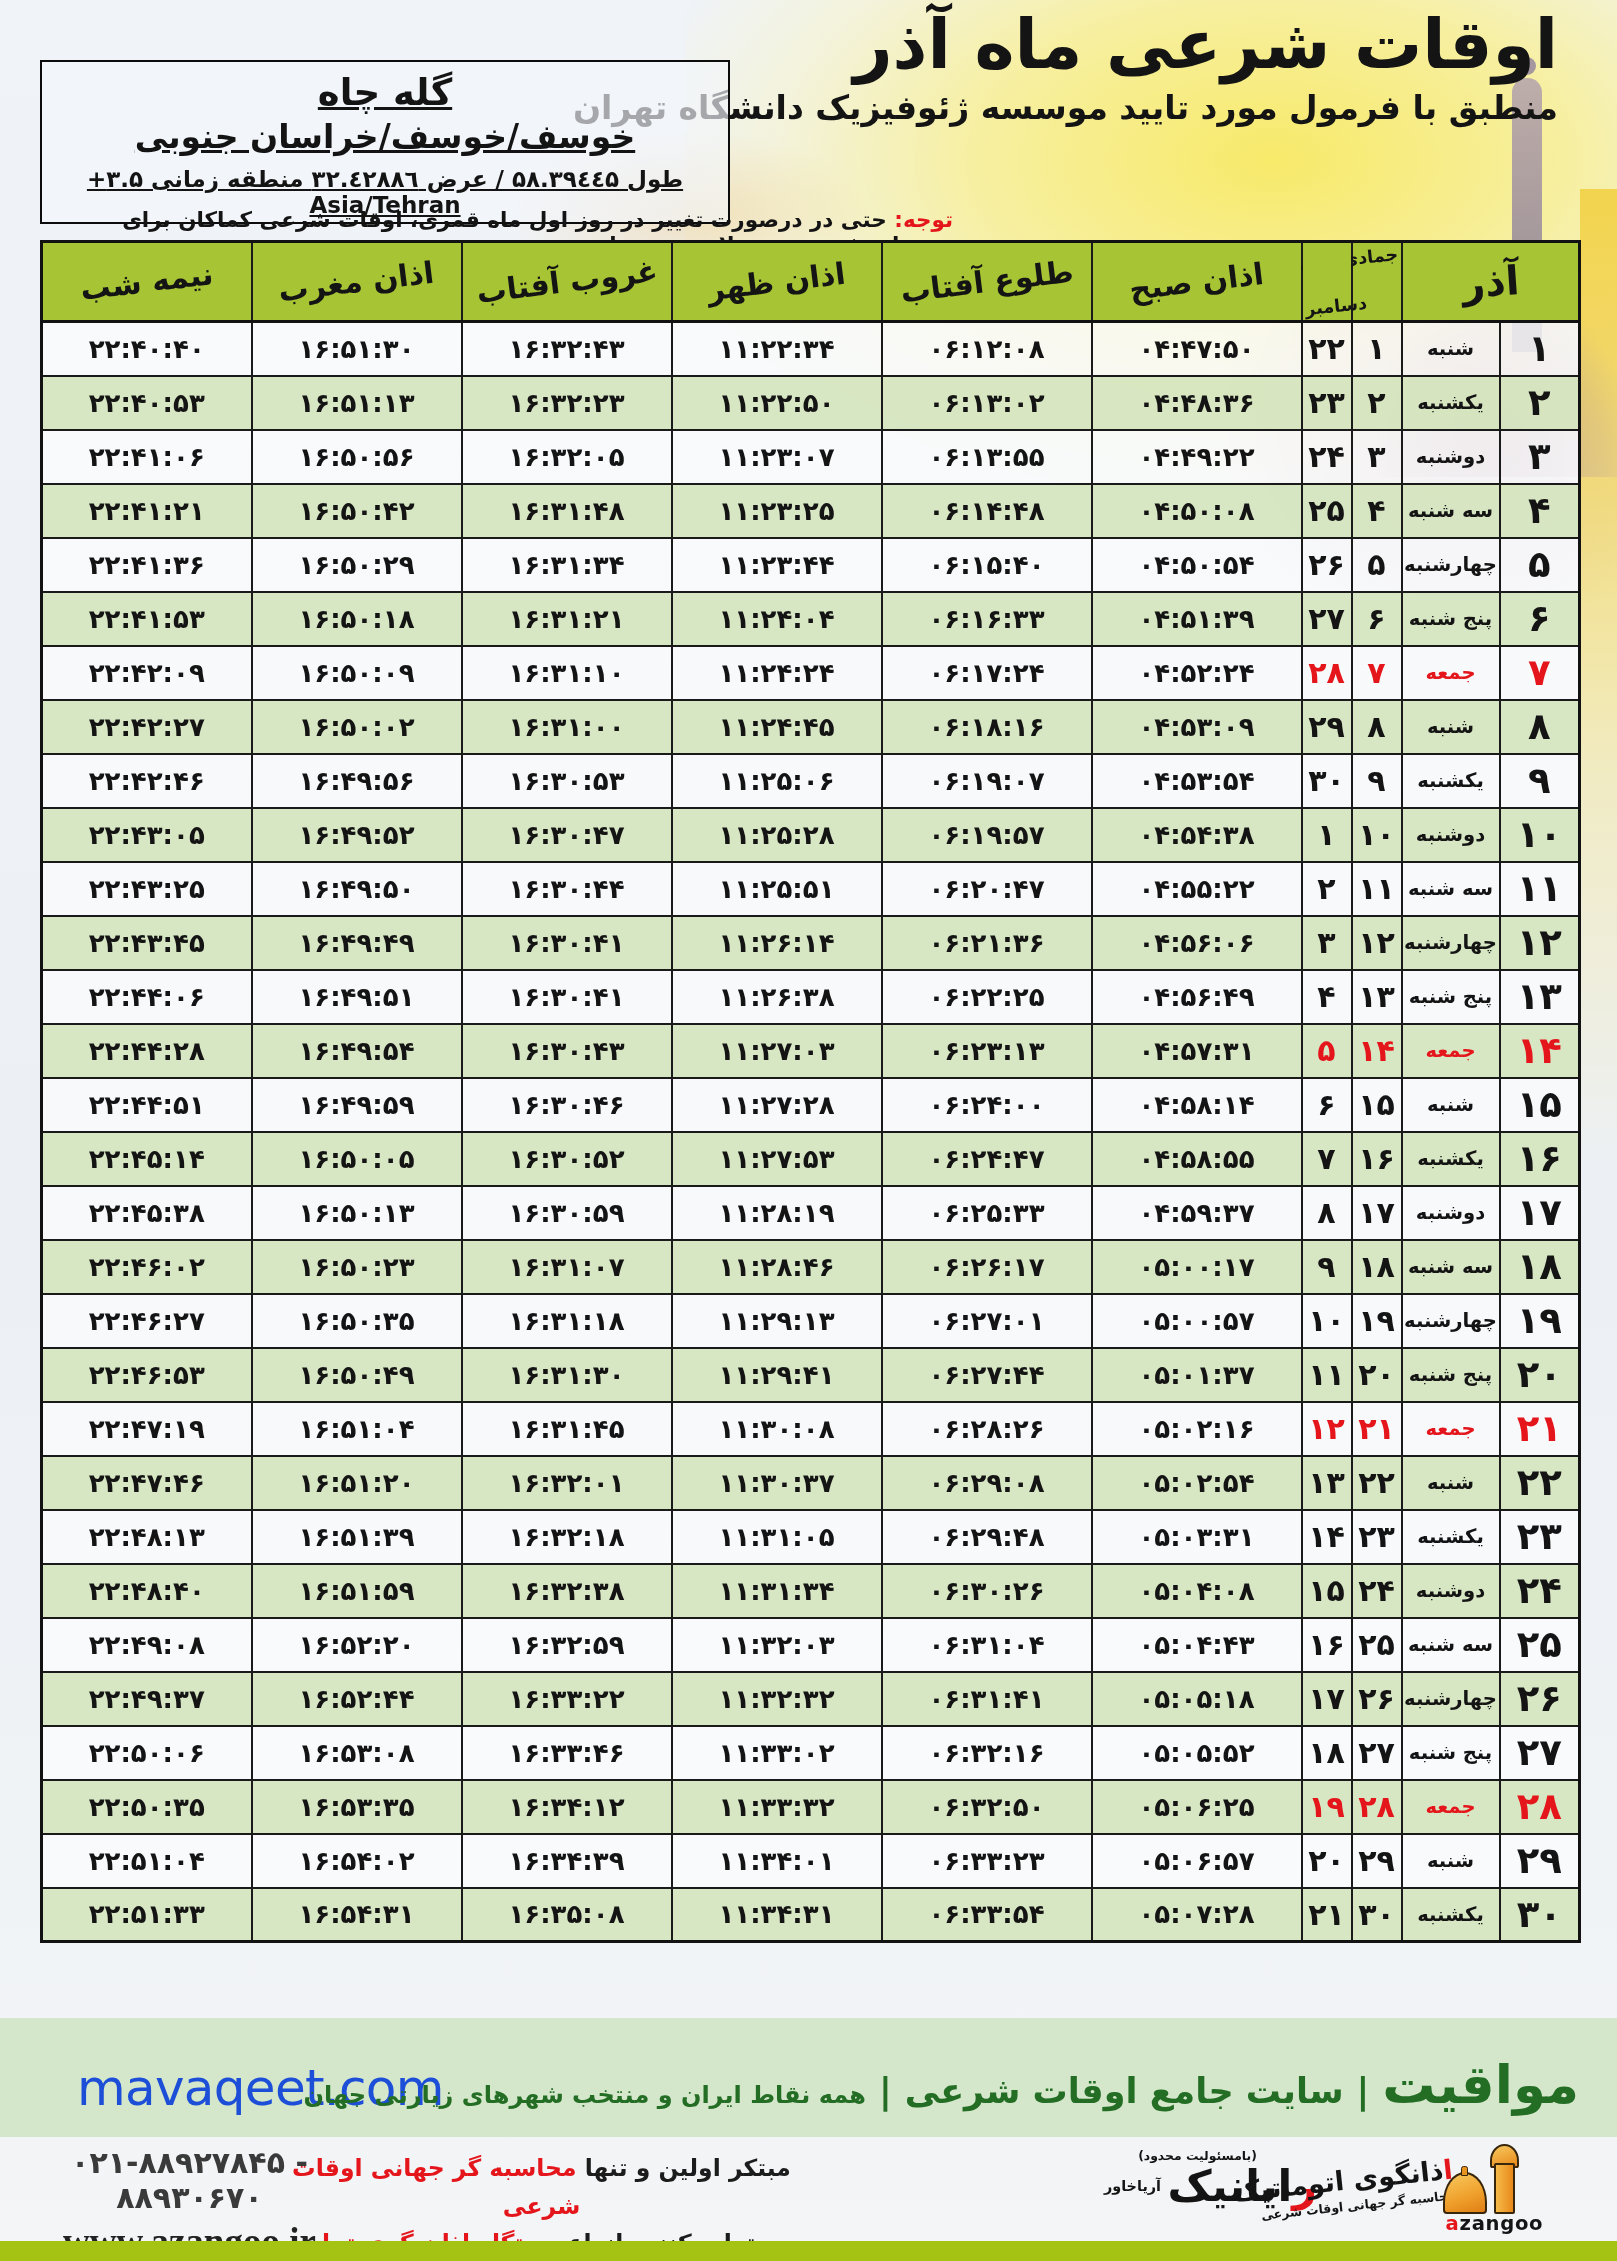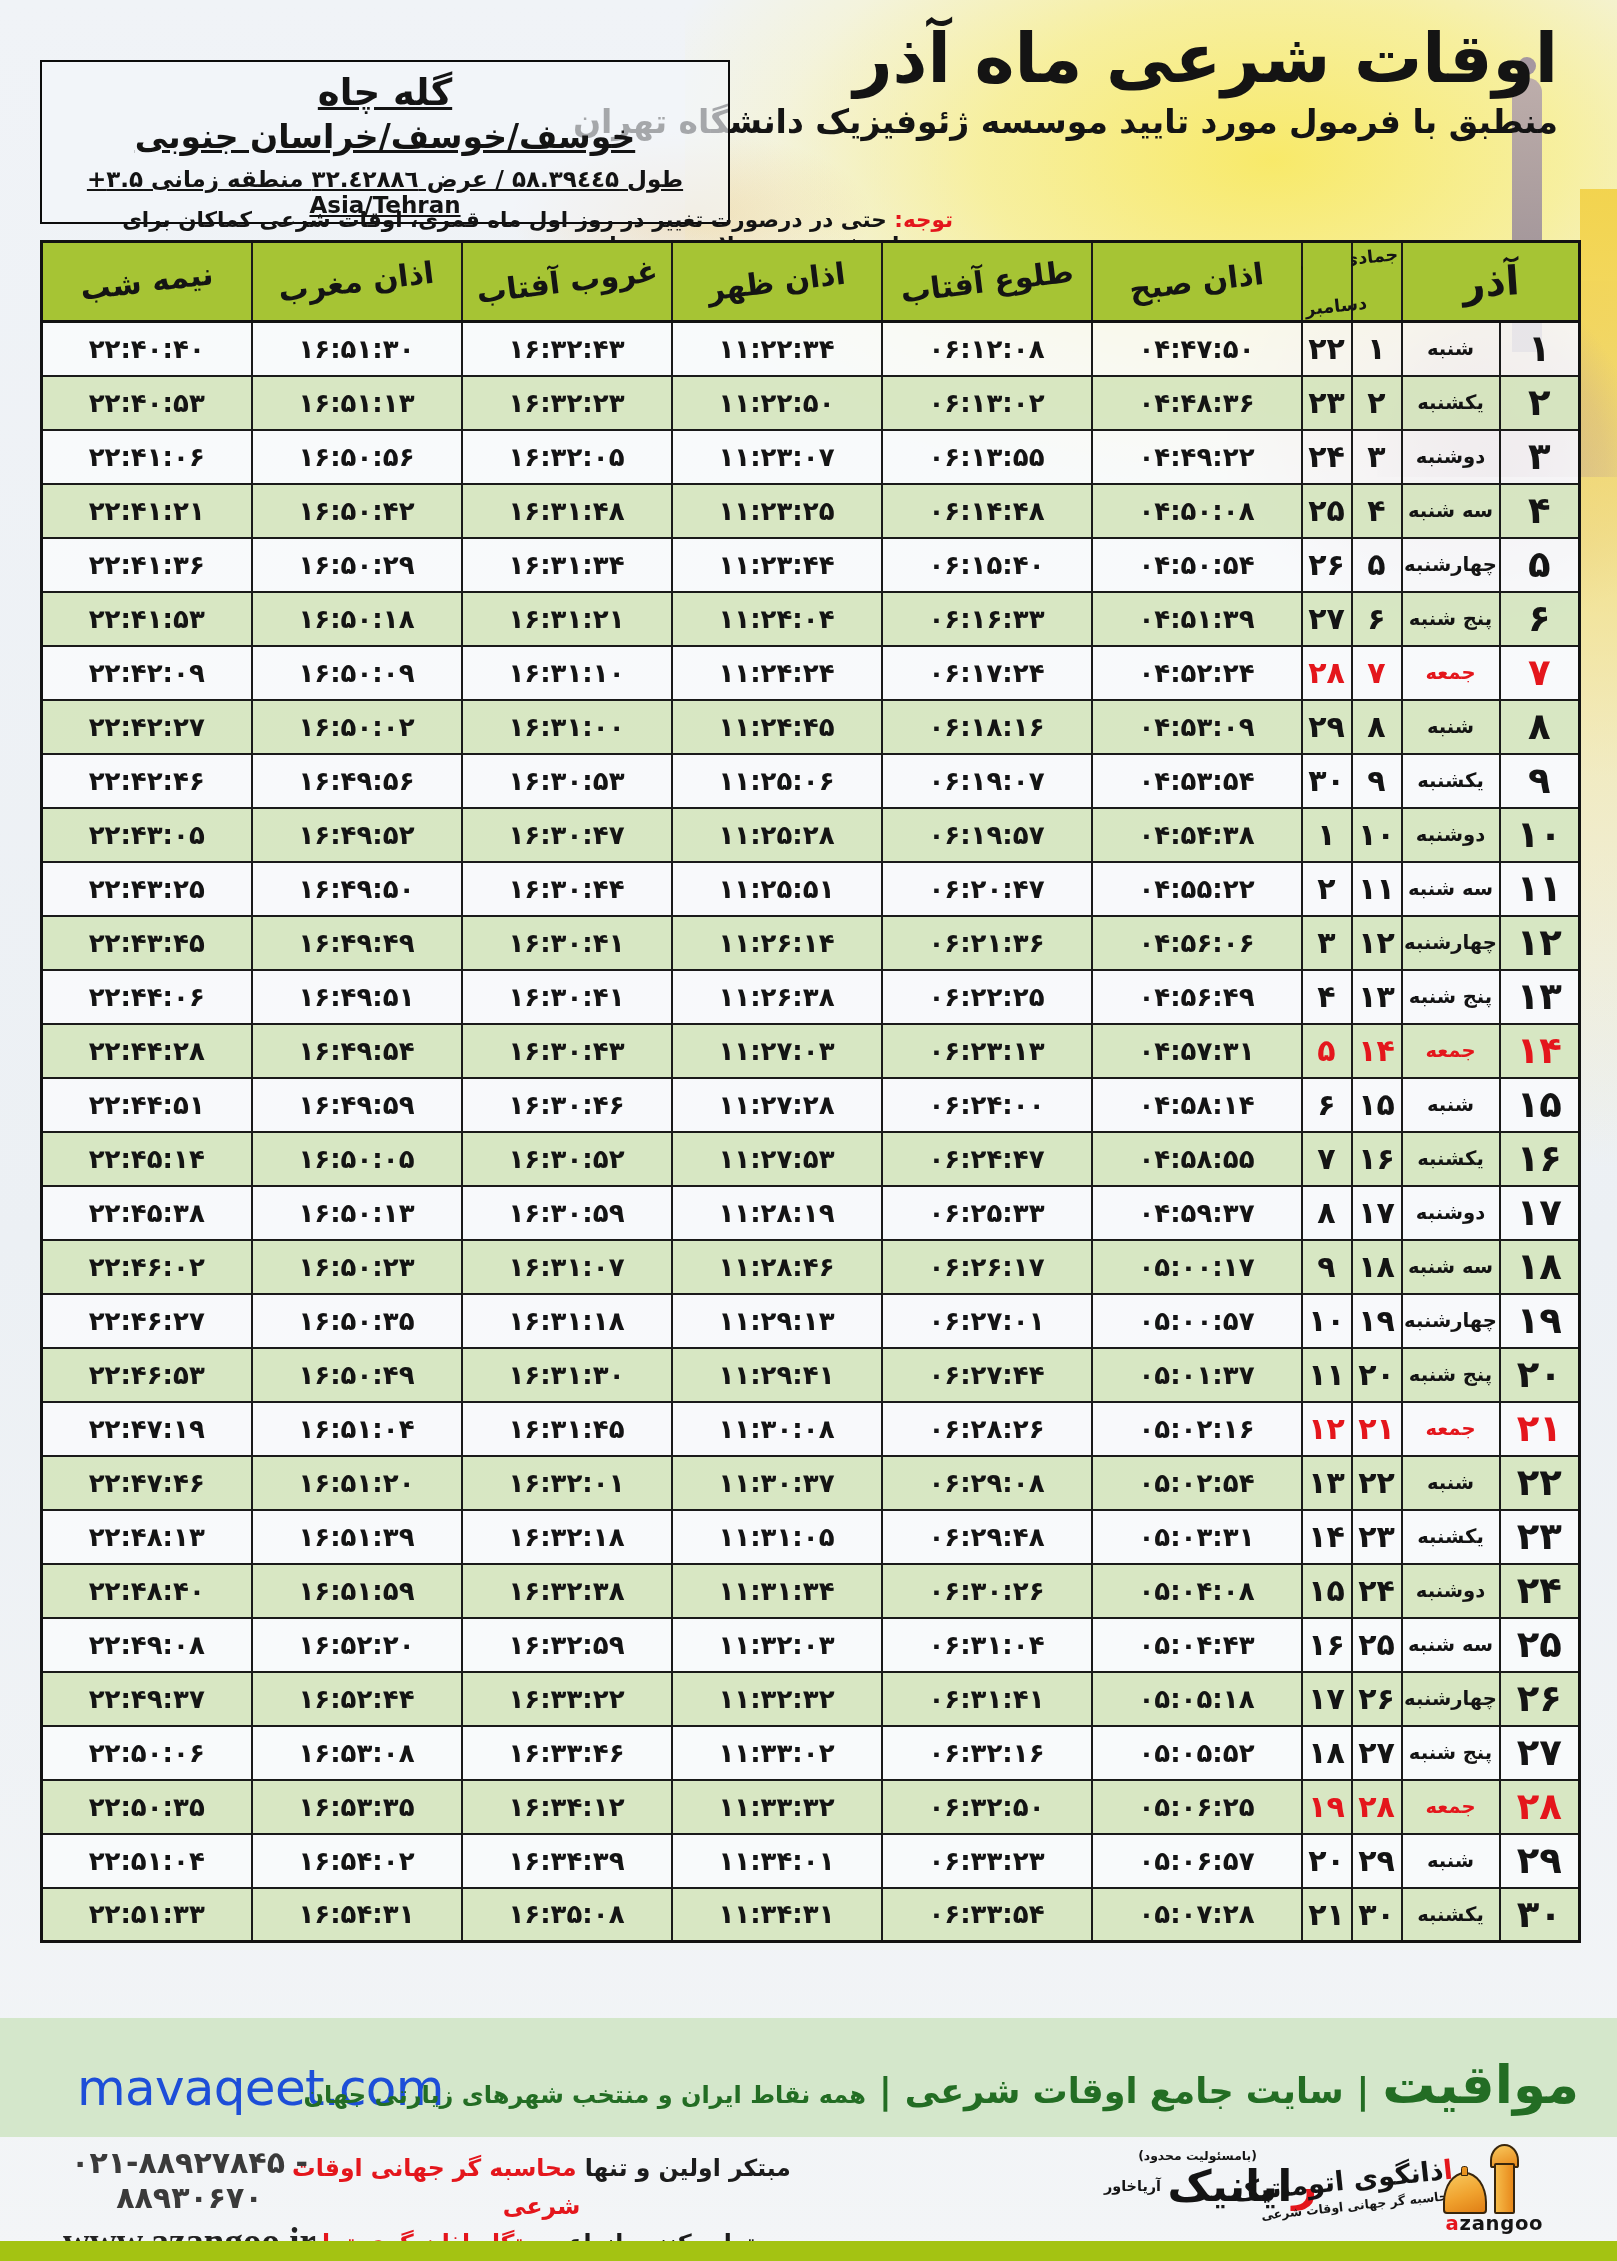--- a/index.html
+++ b/index.html
@@ -24,21 +24,21 @@
   .bg-dome{position:absolute; left:1377px; top:307px; width:248px; height:170px;
      background:radial-gradient(ellipse at 50% 100%, rgba(173,142,158,.5) 0%, rgba(173,142,158,.2) 60%, rgba(173,142,158,0) 80%);}
 
   
   .loc-box{position:absolute; left:40px; top:60px; width:686px; height:160px;
      border:2.6px solid #0c0c0c; background:rgba(243,246,250,.65); text-align:center; direction:rtl;text-decoration:underline;}
   .loc-name{font-size:37px; font-weight:700; margin-top:9px;}
   .loc-region{font-size:33px; font-weight:700; margin-top:2.6px;}
   .loc-coords{font-size:23px; font-weight:700; margin-top:10.4px;}
 
-  .title-block{position:absolute; right:60px; top:16px; width:652px; text-align:center; direction:rtl;}
+  .title-block{position:absolute; right:60px; top:2px; width:652px; text-align:center; direction:rtl;}
   .main-title{font-size:68px; font-weight:700; margin:0; line-height:1.25; white-space:nowrap;}
   .subtitle{font-size:33px; font-weight:700; margin-top:1.3px; white-space:nowrap;}
   .dates-line{font-size:29px; font-weight:500; margin-top:14.4px; white-space:nowrap;}
 
   .note-line{position:absolute; left:40px; top:207px; width:913px; direction:rtl; text-align:start;
      font-size:21.5px; font-weight:700;}
   .note-label{color:#e4161c;}
 
   
   table.times{position:absolute; left:40px; top:240px; width:1538px; border-collapse:collapse;

